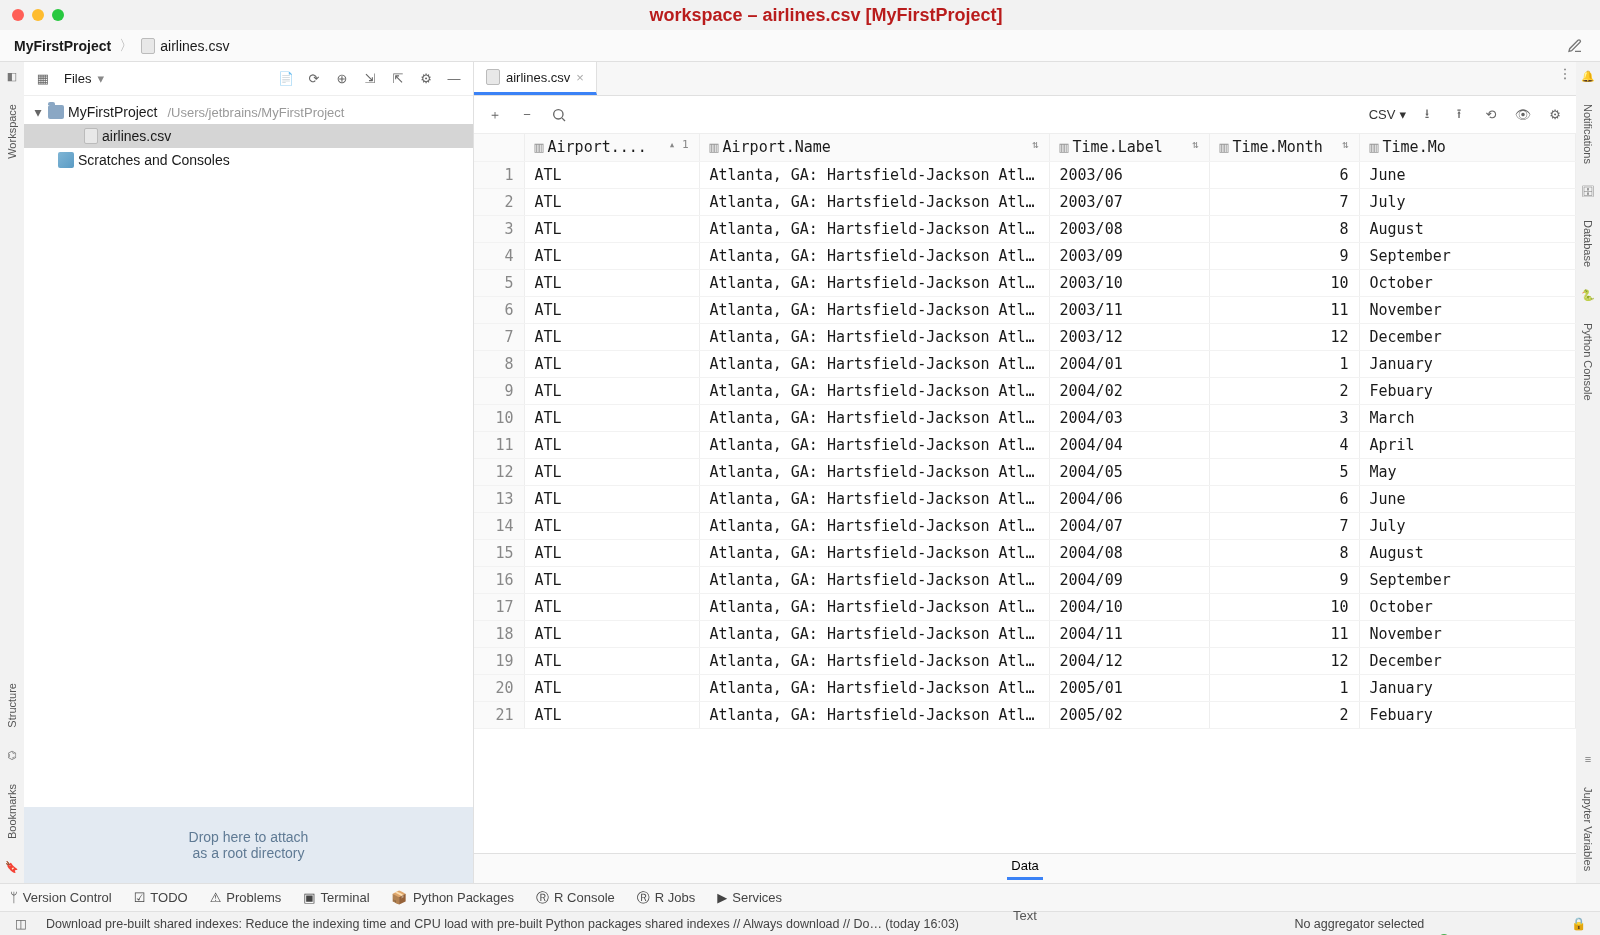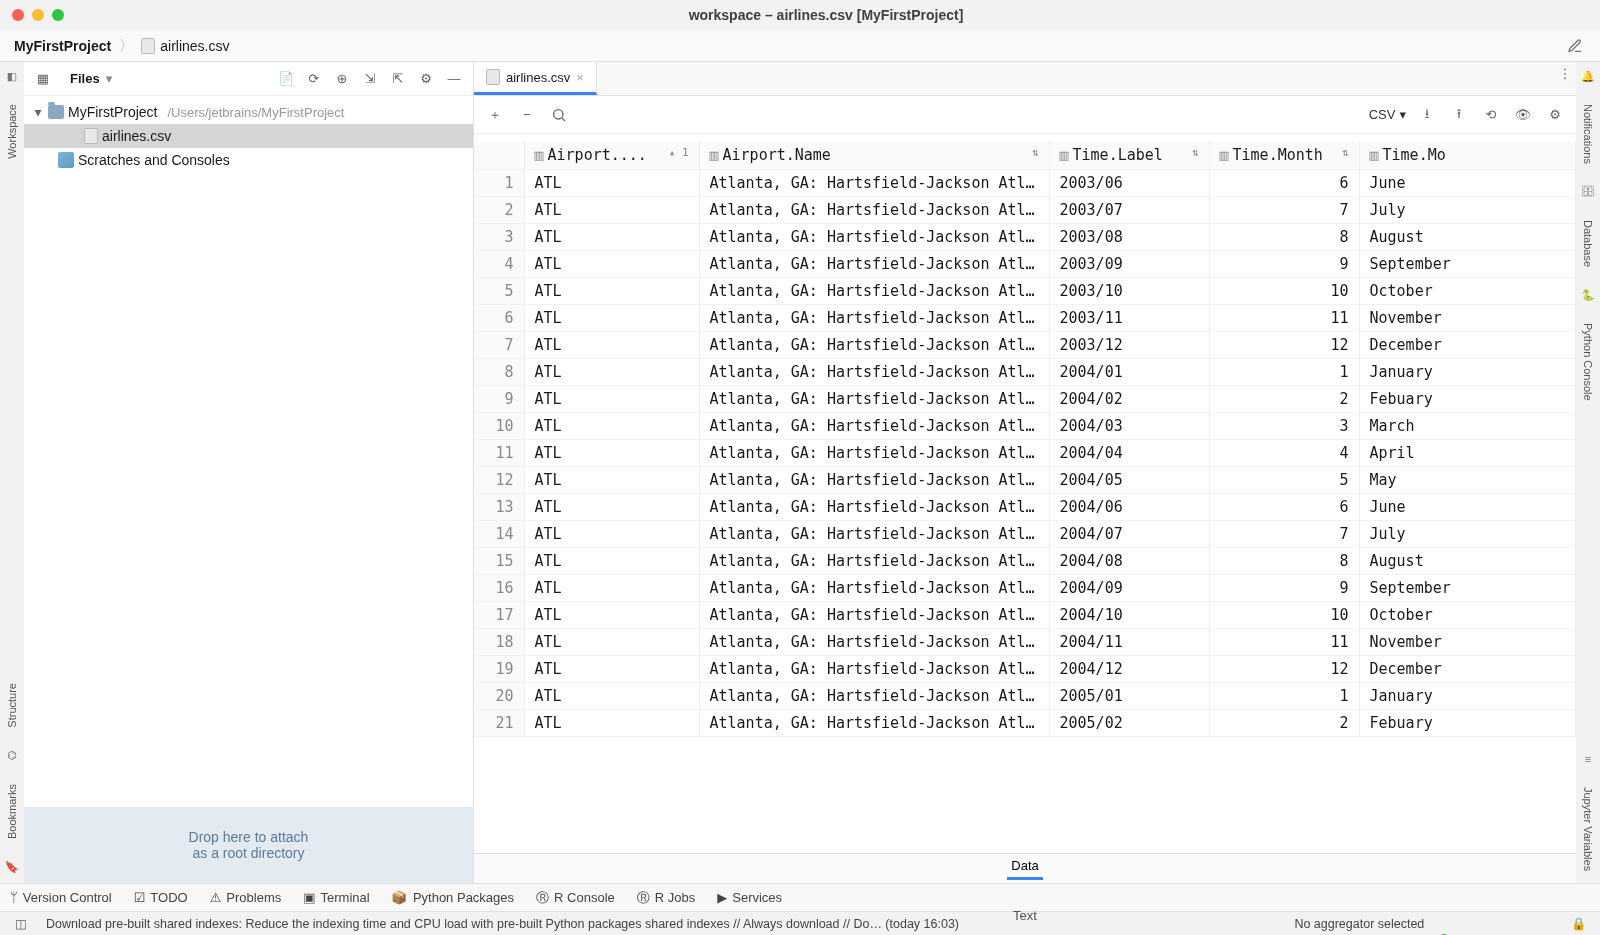--- a/index.html
+++ b/index.html
@@ -3,34 +3,34 @@
 <meta charset="utf-8">
 <style>
 * { box-sizing: border-box; margin: 0; padding: 0; }
 body { font-family: -apple-system, BlinkMacSystemFont, "Segoe UI", sans-serif; font-size: 13px; color: #1a1a1a; background: #f2f2f2; width: 1600px; height: 935px; overflow: hidden; border-radius: 10px; }
 .titlebar { height: 30px; display: flex; align-items: center; padding: 0 12px; background: #f2f2f2; }
 .traffic { display: flex; gap: 8px; }
 .traffic span { width: 12px; height: 12px; border-radius: 50%; }
 .tl-close { background: #ff5f57; }
 .tl-min { background: #febc2e; }
 .tl-max { background: #28c840; }
-.title { flex: 1; text-align: center; font-weight: 600; color: #404040; font-size: 14px; }
+.title { flex: 1; text-align: center; font-weight: 600; color: #b91c1c; font-size: 18px; }
 .breadcrumb { height: 32px; display: flex; align-items: center; padding: 0 14px; background: #fafafa; border-bottom: 1px solid #e0e0e0; font-size: 14px; gap: 8px; }
 .breadcrumb .bc-item { font-weight: 600; }
 .breadcrumb .chev { color: #aaa; }
 .breadcrumb .bc-file { display: flex; align-items: center; gap: 5px; font-weight: 400; }
 .main-layout { display: flex; height: calc(935px - 30px - 32px - 28px - 24px); }
 .leftbar, .rightbar { width: 24px; background: #f2f2f2; display: flex; flex-direction: column; align-items: center; padding-top: 6px; gap: 16px; font-size: 11px; color: #555; }
 .vtext { writing-mode: vertical-rl; transform: rotate(180deg); padding: 4px 0; cursor: pointer; }
 .rightbar .vtext { transform: none; }
 .vicon { width: 16px; height: 16px; display: flex; align-items: center; justify-content: center; color: #777; }
 .leftbar .bottom, .rightbar .bottom { margin-top: auto; display: flex; flex-direction: column; align-items: center; gap: 16px; padding-bottom: 8px; }
 .project-panel { width: 450px; background: #fff; border-right: 1px solid #e0e0e0; display: flex; flex-direction: column; }
 .pp-header { height: 34px; display: flex; align-items: center; padding: 0 8px; border-bottom: 1px solid #eee; gap: 6px; }
-.pp-header .lbl { font-weight: 700; margin-left: 10px; }
+.pp-header .lbl { font-weight: 400; margin-left: 4px; }
 .pp-header .spacer { flex: 1; }
 .icon-btn { width: 22px; height: 22px; display: flex; align-items: center; justify-content: center; color: #666; cursor: pointer; border-radius: 3px; }
 .tree { flex: 1; padding: 4px 0; overflow: auto; font-size: 14px; }
 .tree-row { display: flex; align-items: center; height: 24px; padding-left: 8px; gap: 4px; cursor: pointer; }
 .tree-row.sel { background: #d5d5d5; }
 .tree-row .indent1 { width: 22px; }
 .tree-row .indent2 { width: 48px; }
 .tree-row .name { white-space: nowrap; }
 .tree-row .path { color: #999; margin-left: 6px; font-size: 13px; }
 .chev-icon { width: 12px; height: 12px; display: inline-flex; align-items: center; justify-content: center; color: #666; }
@@ -41,21 +41,21 @@
 .dropzone { margin-top: auto; background: #e3eaf2; color: #5f7a94; text-align: center; padding: 22px 10px; font-size: 14px; }
 .editor-area { flex: 1; display: flex; flex-direction: column; background: #fff; min-width: 0; }
 .tabs { height: 34px; display: flex; align-items: stretch; border-bottom: 1px solid #e0e0e0; background: #f7f7f7; }
 .tab { display: flex; align-items: center; padding: 0 12px; gap: 6px; background: #fff; border-right: 1px solid #e0e0e0; border-bottom: 3px solid #3b82f6; font-size: 13px; }
 .tab .close { color: #aaa; cursor: pointer; }
 .tabs .spacer { flex: 1; }
 .table-toolbar { height: 38px; display: flex; align-items: center; padding: 0 10px; gap: 10px; border-bottom: 1px solid #eee; }
 .table-toolbar .spacer { flex: 1; }
 .csv-dd { font-size: 13px; color: #333; cursor: pointer; display: flex; align-items: center; gap: 4px; }
 .data-grid { flex: 1; overflow: auto; font-family: "SF Mono", Menlo, Consolas, monospace; font-size: 15px; }
-table { border-collapse: collapse; width: 100%; margin-top: 8px; }
+table { border-collapse: collapse; width: 100%; }
 th, td { border-right: 1px solid #eee; border-bottom: 1px solid #f2f2f2; padding: 4px 10px; text-align: left; white-space: nowrap; height: 27px; }
 th { background: #fafafa; font-weight: 500; position: sticky; top: 0; font-family: "SF Mono", Menlo, Consolas, monospace; }
 th.rownum, td.rownum { width: 50px; text-align: right; color: #888; background: #fafafa; }
 th .col-icon { color: #999; margin-right: 4px; }
 th .sort { float: right; font-size: 11px; color: #888; }
 td.num { text-align: right; }
 .bottom-tabs { height: 30px; display: flex; align-items: center; border-top: 1px solid #e0e0e0; background: #fafafa; padding: 0 12px; gap: 24px; font-size: 13px; flex-direction: column; }
 .bottom-tabs .bt { cursor: pointer; padding: 4px 4px; color: #555; }
 .bottom-tabs .bt.active { border-bottom: 3px solid #3b82f6; color: #000; }
 .tool-windows { height: 28px; display: flex; align-items: center; background: #f7f7f7; border-top: 1px solid #e0e0e0; padding: 0 10px; gap: 22px; font-size: 13px; color: #444; }

